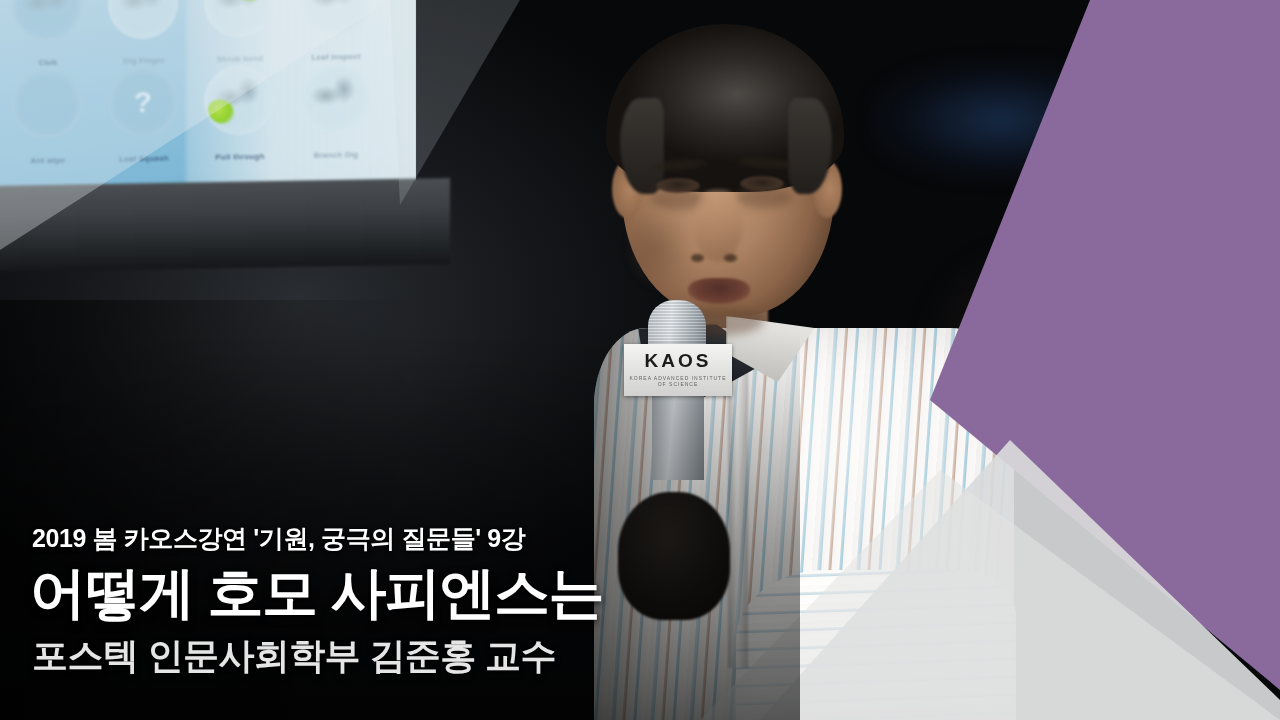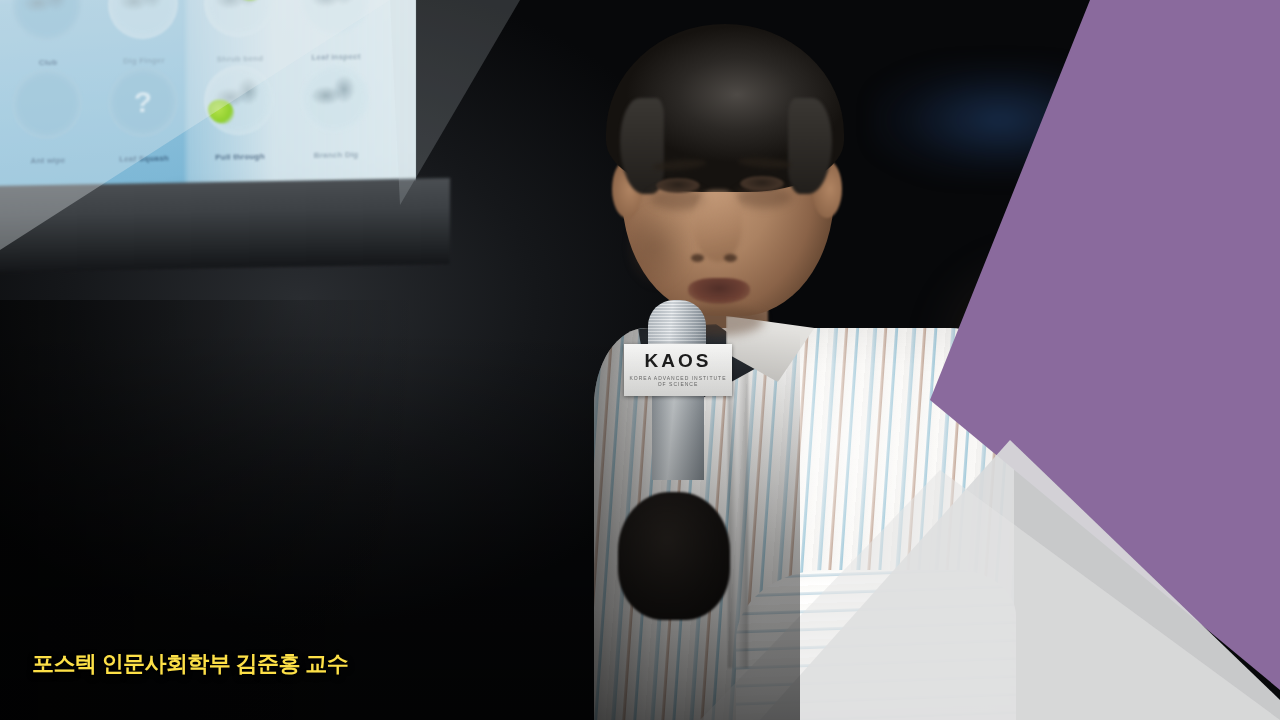--- a/index.html
+++ b/index.html
@@ -278,22 +278,22 @@
     text-shadow:0 2px 5px rgba(0,0,0,.85), 0 0 2px rgba(0,0,0,.9);
     white-space:nowrap;
   }
   .headline{
     font-size:56px;font-weight:700;color:#ffffff;letter-spacing:-1.5px;
     line-height:1.07;margin:0;
     text-shadow:0 3px 8px rgba(0,0,0,.80), 0 0 3px rgba(0,0,0,.75);
     white-space:nowrap;
   }
   .presenter{
-    font-size:22px;font-weight:700;color:#fde047;letter-spacing:-.6px;
-    margin:4px 0 0 2px;line-height:1.1;
+    font-size:36px;font-weight:700;color:#e5e5e5;letter-spacing:-.6px;
+    margin:14px 0 0 2px;line-height:1.1;
     text-shadow:0 2px 6px rgba(0,0,0,.85), 0 0 2px rgba(0,0,0,.9);
     white-space:nowrap;
   }
 </style>
 </head>
 <body>
 
 <div id="stage">
 
   <div class="photo">
@@ -416,16 +416,18 @@
           <stop offset="0%" stop-color="#000000" stop-opacity="0.55"></stop>
           <stop offset="100%" stop-color="#000000" stop-opacity="0"></stop>
         </linearGradient>
       </defs>
       <rect x="0" y="330" width="800" height="390" fill="url(#capfade)"></rect>
       <rect x="0" y="300" width="420" height="420" fill="url(#leftfade)"></rect>
     </svg>
   </div>
 
   <div class="caption">
+    <p class="kicker">2019 봄 카오스강연 '기원, 궁극의 질문들' 9강</p>
+    <h1 class="headline">어떻게 호모 사피엔스는</h1>
     <p class="presenter">포스텍 인문사회학부 김준홍 교수</p>
   </div>
 
 </div>
 
 </body></html>

